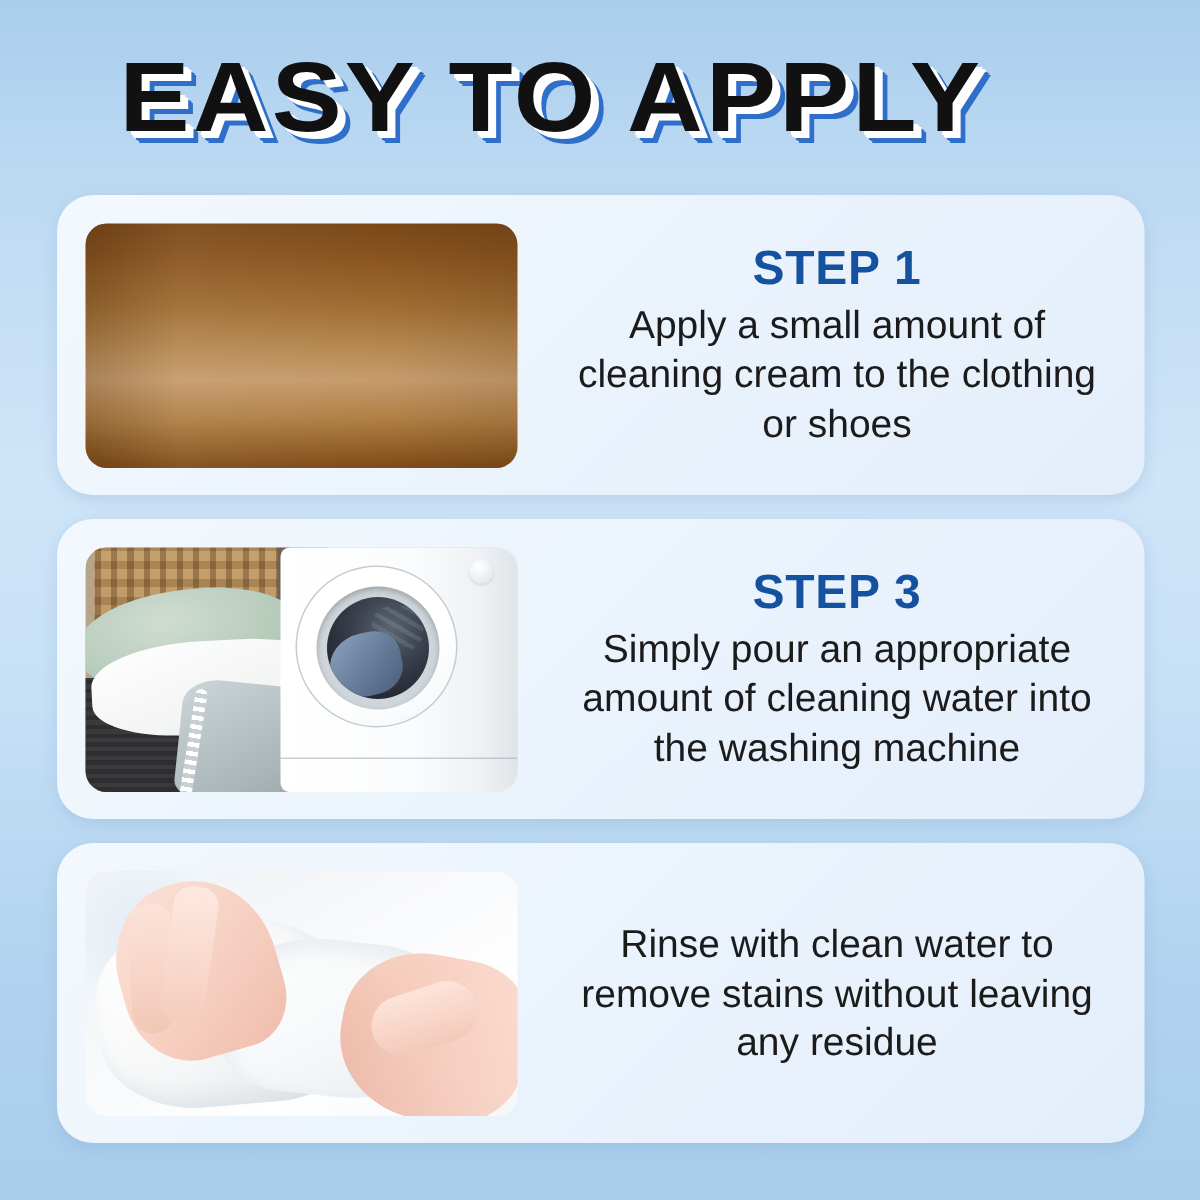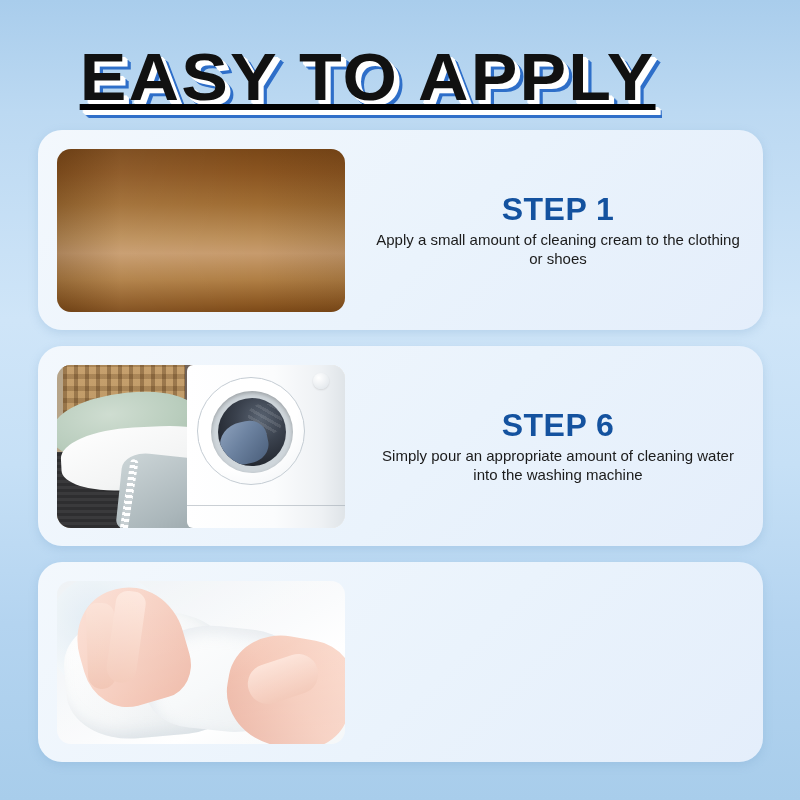--- a/index.html
+++ b/index.html
@@ -24,23 +24,22 @@
   }
 
   
   .title-wrap {
     position: absolute;
     top: 18px;
     left: 0;
     width: 736px;
     height: 92px;
     display: flex;
-    align-items: flex-end;
+    align-items: center;
     justify-content: center;
-    text-decoration: underline;
   }
 
   .title {
     font-family: "Liberation Sans", sans-serif;
     font-weight: bold;
     font-size: 66px;
     letter-spacing: 2px;
     color: #111111;
     line-height: 1;
     transform: scaleX(1.06);
@@ -285,21 +284,21 @@
   .step-title {
     font-size: 32px;
     font-weight: bold;
     color: #14529f;
     letter-spacing: 0.5px;
     margin-bottom: 4px;
     line-height: 1.1;
   }
 
   .step-desc {
-    font-size: 15px;
+    font-size: 26px;
     color: #1b1b1b;
     line-height: 1.26;
   }
 </style>
 </head>
 <body>
 
 <div class="title-wrap">
   <div class="title">EASY TO APPLY</div>
 </div>
@@ -330,32 +329,33 @@
     <div class="wm-ring-outer">
       <div class="wm-ring-inner">
         <div class="wm-glass">
           <div class="wm-drumline"></div>
           <div class="wm-clothes"></div>
         </div>
       </div>
     </div>
   </div>
   <div class="copy">
-    <div class="step-title">STEP 6</div>
+    <div class="step-title">STEP 3</div>
     <div class="step-desc">Simply pour an appropriate amount of cleaning water into the washing machine</div>
   </div>
 </div>
 
 <div class="card card-3">
   <div class="thumb thumb-hands">
     <div class="hd-water"></div>
     <div class="hd-cloth-a"></div>
     <div class="hd-cloth-b"></div>
     <div class="hd-hand-l"></div>
     <div class="hd-finger-2"></div>
     <div class="hd-finger-1"></div>
     <div class="hd-hand-r"></div>
     <div class="hd-thumb-r"></div>
     <div class="hd-haze"></div>
   </div>
   <div class="copy">
+    <div class="step-desc">Rinse with clean water to remove stains without leaving any residue</div>
   </div>
 </div>
 
 </body></html>

